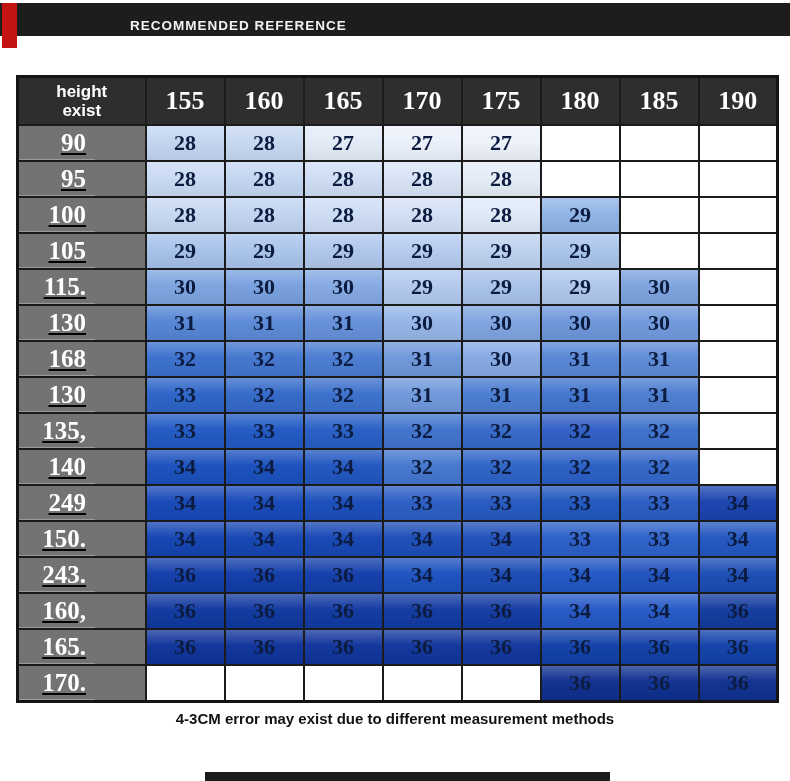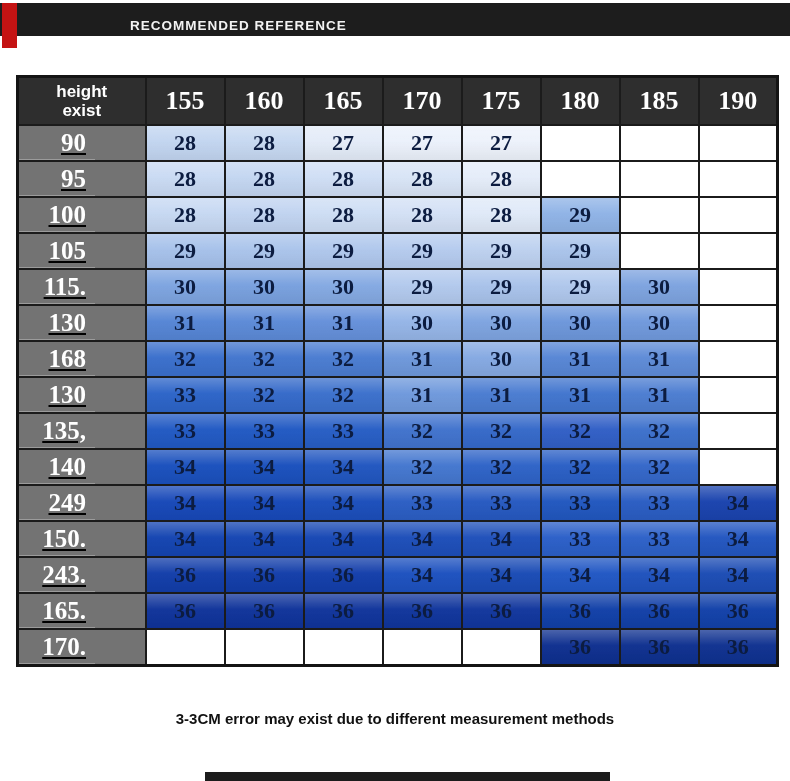--- a/index.html
+++ b/index.html
@@ -267,20 +267,33 @@
           <td class="size" style="background: linear-gradient(rgba(255, 255, 255, 0.25) 0%, rgba(255, 255, 255, 0.02) 45%, rgba(0, 0, 0, 0.06) 100%), rgb(18, 61, 169);">36</td>
           <td class="size" style="background: linear-gradient(rgba(255, 255, 255, 0.25) 0%, rgba(255, 255, 255, 0.02) 45%, rgba(0, 0, 0, 0.06) 100%), rgb(19, 62, 170);">36</td>
           <td class="size" style="background: linear-gradient(rgba(255, 255, 255, 0.25) 0%, rgba(255, 255, 255, 0.02) 45%, rgba(0, 0, 0, 0.06) 100%), rgb(29, 81, 191);">34</td>
           <td class="size" style="background: linear-gradient(rgba(255, 255, 255, 0.25) 0%, rgba(255, 255, 255, 0.02) 45%, rgba(0, 0, 0, 0.06) 100%), rgb(26, 75, 181);">34</td>
           <td class="size" style="background: linear-gradient(rgba(255, 255, 255, 0.25) 0%, rgba(255, 255, 255, 0.02) 45%, rgba(0, 0, 0, 0.06) 100%), rgb(33, 87, 196);">34</td>
           <td class="size" style="background: linear-gradient(rgba(255, 255, 255, 0.25) 0%, rgba(255, 255, 255, 0.02) 45%, rgba(0, 0, 0, 0.06) 100%), rgb(31, 82, 189);">34</td>
           <td class="size" style="background: linear-gradient(rgba(255, 255, 255, 0.25) 0%, rgba(255, 255, 255, 0.02) 45%, rgba(0, 0, 0, 0.06) 100%), rgb(28, 76, 180);">34</td>
         </tr>
         <tr>
           <td class="wlabel">
+            <div class="wbox">160,</div>
+          </td>
+          <td class="size" style="background: linear-gradient(rgba(255, 255, 255, 0.25) 0%, rgba(255, 255, 255, 0.02) 45%, rgba(0, 0, 0, 0.06) 100%), rgb(16, 56, 159);">36</td>
+          <td class="size" style="background: linear-gradient(rgba(255, 255, 255, 0.25) 0%, rgba(255, 255, 255, 0.02) 45%, rgba(0, 0, 0, 0.06) 100%), rgb(16, 56, 159);">36</td>
+          <td class="size" style="background: linear-gradient(rgba(255, 255, 255, 0.25) 0%, rgba(255, 255, 255, 0.02) 45%, rgba(0, 0, 0, 0.06) 100%), rgb(17, 57, 161);">36</td>
+          <td class="size" style="background: linear-gradient(rgba(255, 255, 255, 0.25) 0%, rgba(255, 255, 255, 0.02) 45%, rgba(0, 0, 0, 0.06) 100%), rgb(18, 58, 162);">36</td>
+          <td class="size" style="background: linear-gradient(rgba(255, 255, 255, 0.25) 0%, rgba(255, 255, 255, 0.02) 45%, rgba(0, 0, 0, 0.06) 100%), rgb(19, 59, 163);">36</td>
+          <td class="size" style="background: linear-gradient(rgba(255, 255, 255, 0.25) 0%, rgba(255, 255, 255, 0.02) 45%, rgba(0, 0, 0, 0.06) 100%), rgb(36, 88, 197);">34</td>
+          <td class="size" style="background: linear-gradient(rgba(255, 255, 255, 0.25) 0%, rgba(255, 255, 255, 0.02) 45%, rgba(0, 0, 0, 0.06) 100%), rgb(37, 89, 198);">34</td>
+          <td class="size" style="background: linear-gradient(rgba(255, 255, 255, 0.25) 0%, rgba(255, 255, 255, 0.02) 45%, rgba(0, 0, 0, 0.06) 100%), rgb(18, 59, 158);">36</td>
+        </tr>
+        <tr>
+          <td class="wlabel">
             <div class="wbox">165.</div>
           </td>
           <td class="size" style="background: linear-gradient(rgba(255, 255, 255, 0.25) 0%, rgba(255, 255, 255, 0.02) 45%, rgba(0, 0, 0, 0.06) 100%), rgb(15, 51, 154);">36</td>
           <td class="size" style="background: linear-gradient(rgba(255, 255, 255, 0.25) 0%, rgba(255, 255, 255, 0.02) 45%, rgba(0, 0, 0, 0.06) 100%), rgb(15, 51, 154);">36</td>
           <td class="size" style="background: linear-gradient(rgba(255, 255, 255, 0.25) 0%, rgba(255, 255, 255, 0.02) 45%, rgba(0, 0, 0, 0.06) 100%), rgb(16, 52, 155);">36</td>
           <td class="size" style="background: linear-gradient(rgba(255, 255, 255, 0.25) 0%, rgba(255, 255, 255, 0.02) 45%, rgba(0, 0, 0, 0.06) 100%), rgb(16, 53, 156);">36</td>
           <td class="size" style="background: linear-gradient(rgba(255, 255, 255, 0.25) 0%, rgba(255, 255, 255, 0.02) 45%, rgba(0, 0, 0, 0.06) 100%), rgb(17, 54, 157);">36</td>
           <td class="size" style="background: linear-gradient(rgba(255, 255, 255, 0.25) 0%, rgba(255, 255, 255, 0.02) 45%, rgba(0, 0, 0, 0.06) 100%), rgb(17, 64, 168);">36</td>
           <td class="size" style="background: linear-gradient(rgba(255, 255, 255, 0.25) 0%, rgba(255, 255, 255, 0.02) 45%, rgba(0, 0, 0, 0.06) 100%), rgb(18, 64, 168);">36</td>
           <td class="size" style="background: linear-gradient(rgba(255, 255, 255, 0.25) 0%, rgba(255, 255, 255, 0.02) 45%, rgba(0, 0, 0, 0.06) 100%), rgb(18, 65, 169);">36</td>
@@ -295,15 +308,15 @@
           <td class="size" style="background: rgb(255, 255, 255);"></td>
           <td class="size" style="background: rgb(255, 255, 255);"></td>
           <td class="size" style="background: linear-gradient(rgba(255, 255, 255, 0.25) 0%, rgba(255, 255, 255, 0.02) 45%, rgba(0, 0, 0, 0.06) 100%), rgb(14, 47, 143);">36</td>
           <td class="size" style="background: linear-gradient(rgba(255, 255, 255, 0.25) 0%, rgba(255, 255, 255, 0.02) 45%, rgba(0, 0, 0, 0.06) 100%), rgb(14, 48, 143);">36</td>
           <td class="size" style="background: linear-gradient(rgba(255, 255, 255, 0.25) 0%, rgba(255, 255, 255, 0.02) 45%, rgba(0, 0, 0, 0.06) 100%), rgb(15, 49, 144);">36</td>
         </tr>
       </tbody>
   </table>
 </div>
 
-<div class="footnote">3-3CM error may exist due to different measurement methods</div>
+<div class="footnote">4-3CM error may exist due to different measurement methods</div>
 
 <div class="cutbar"></div>
 
 </body></html>

